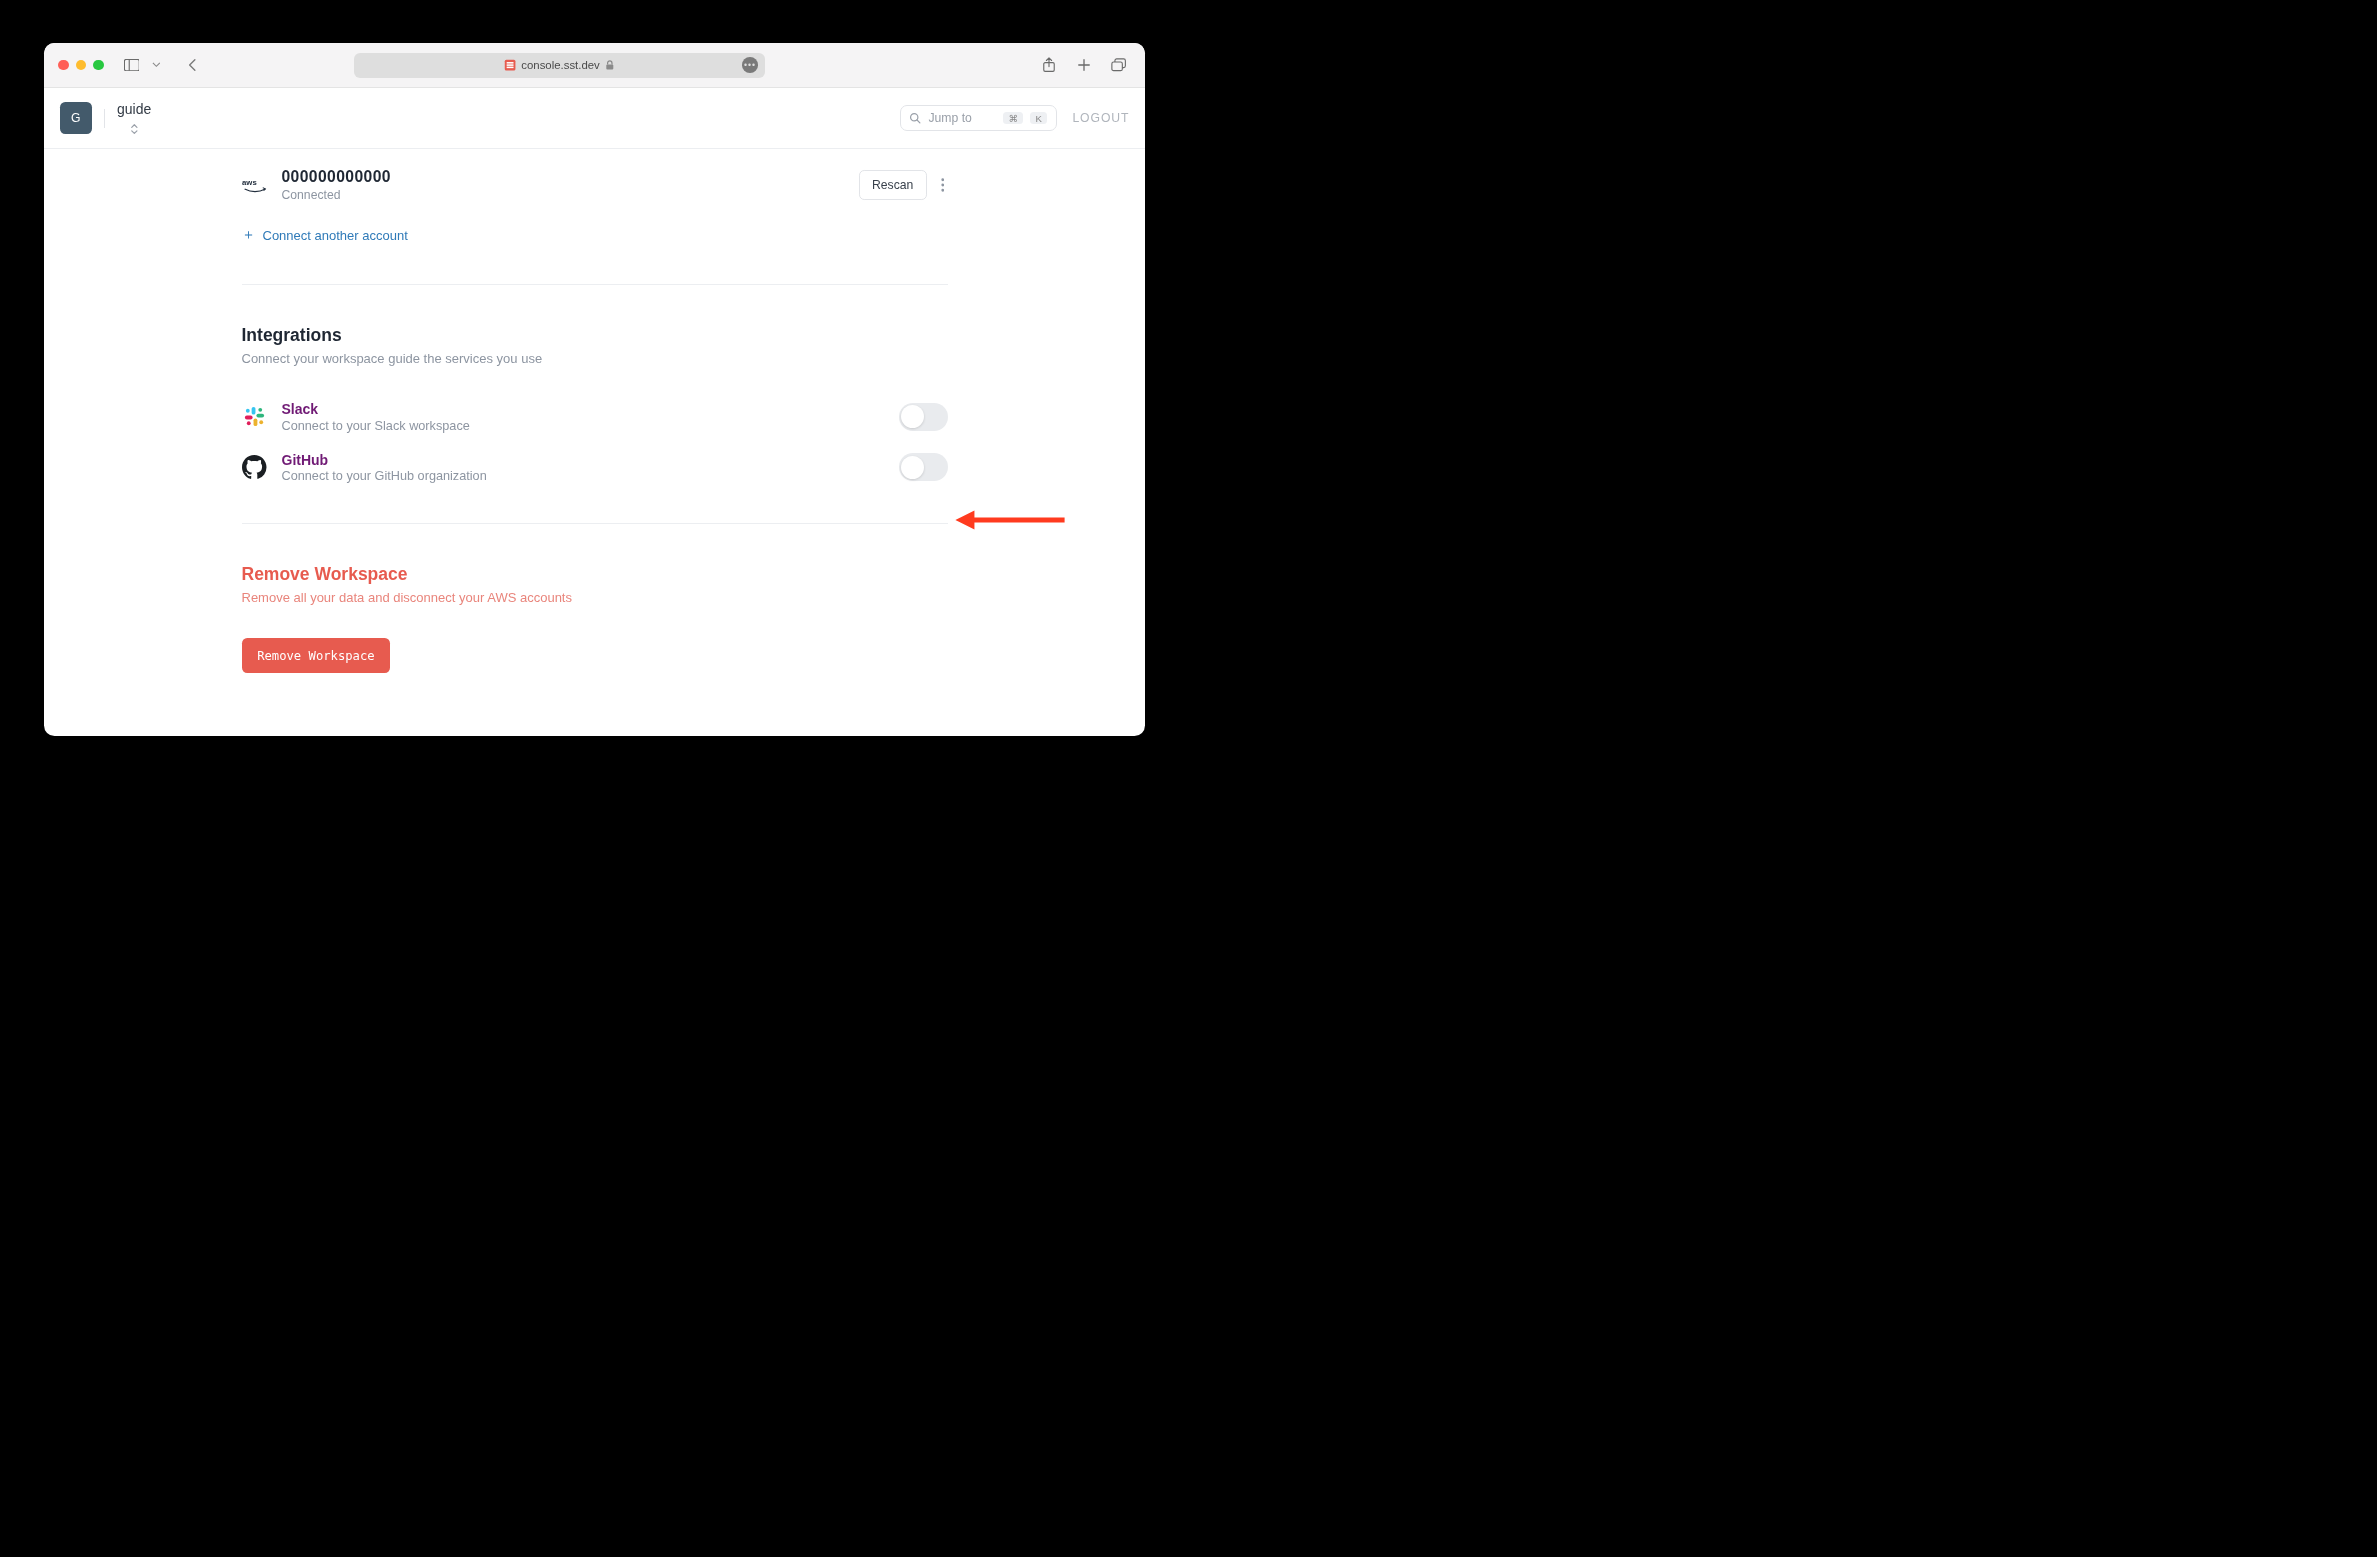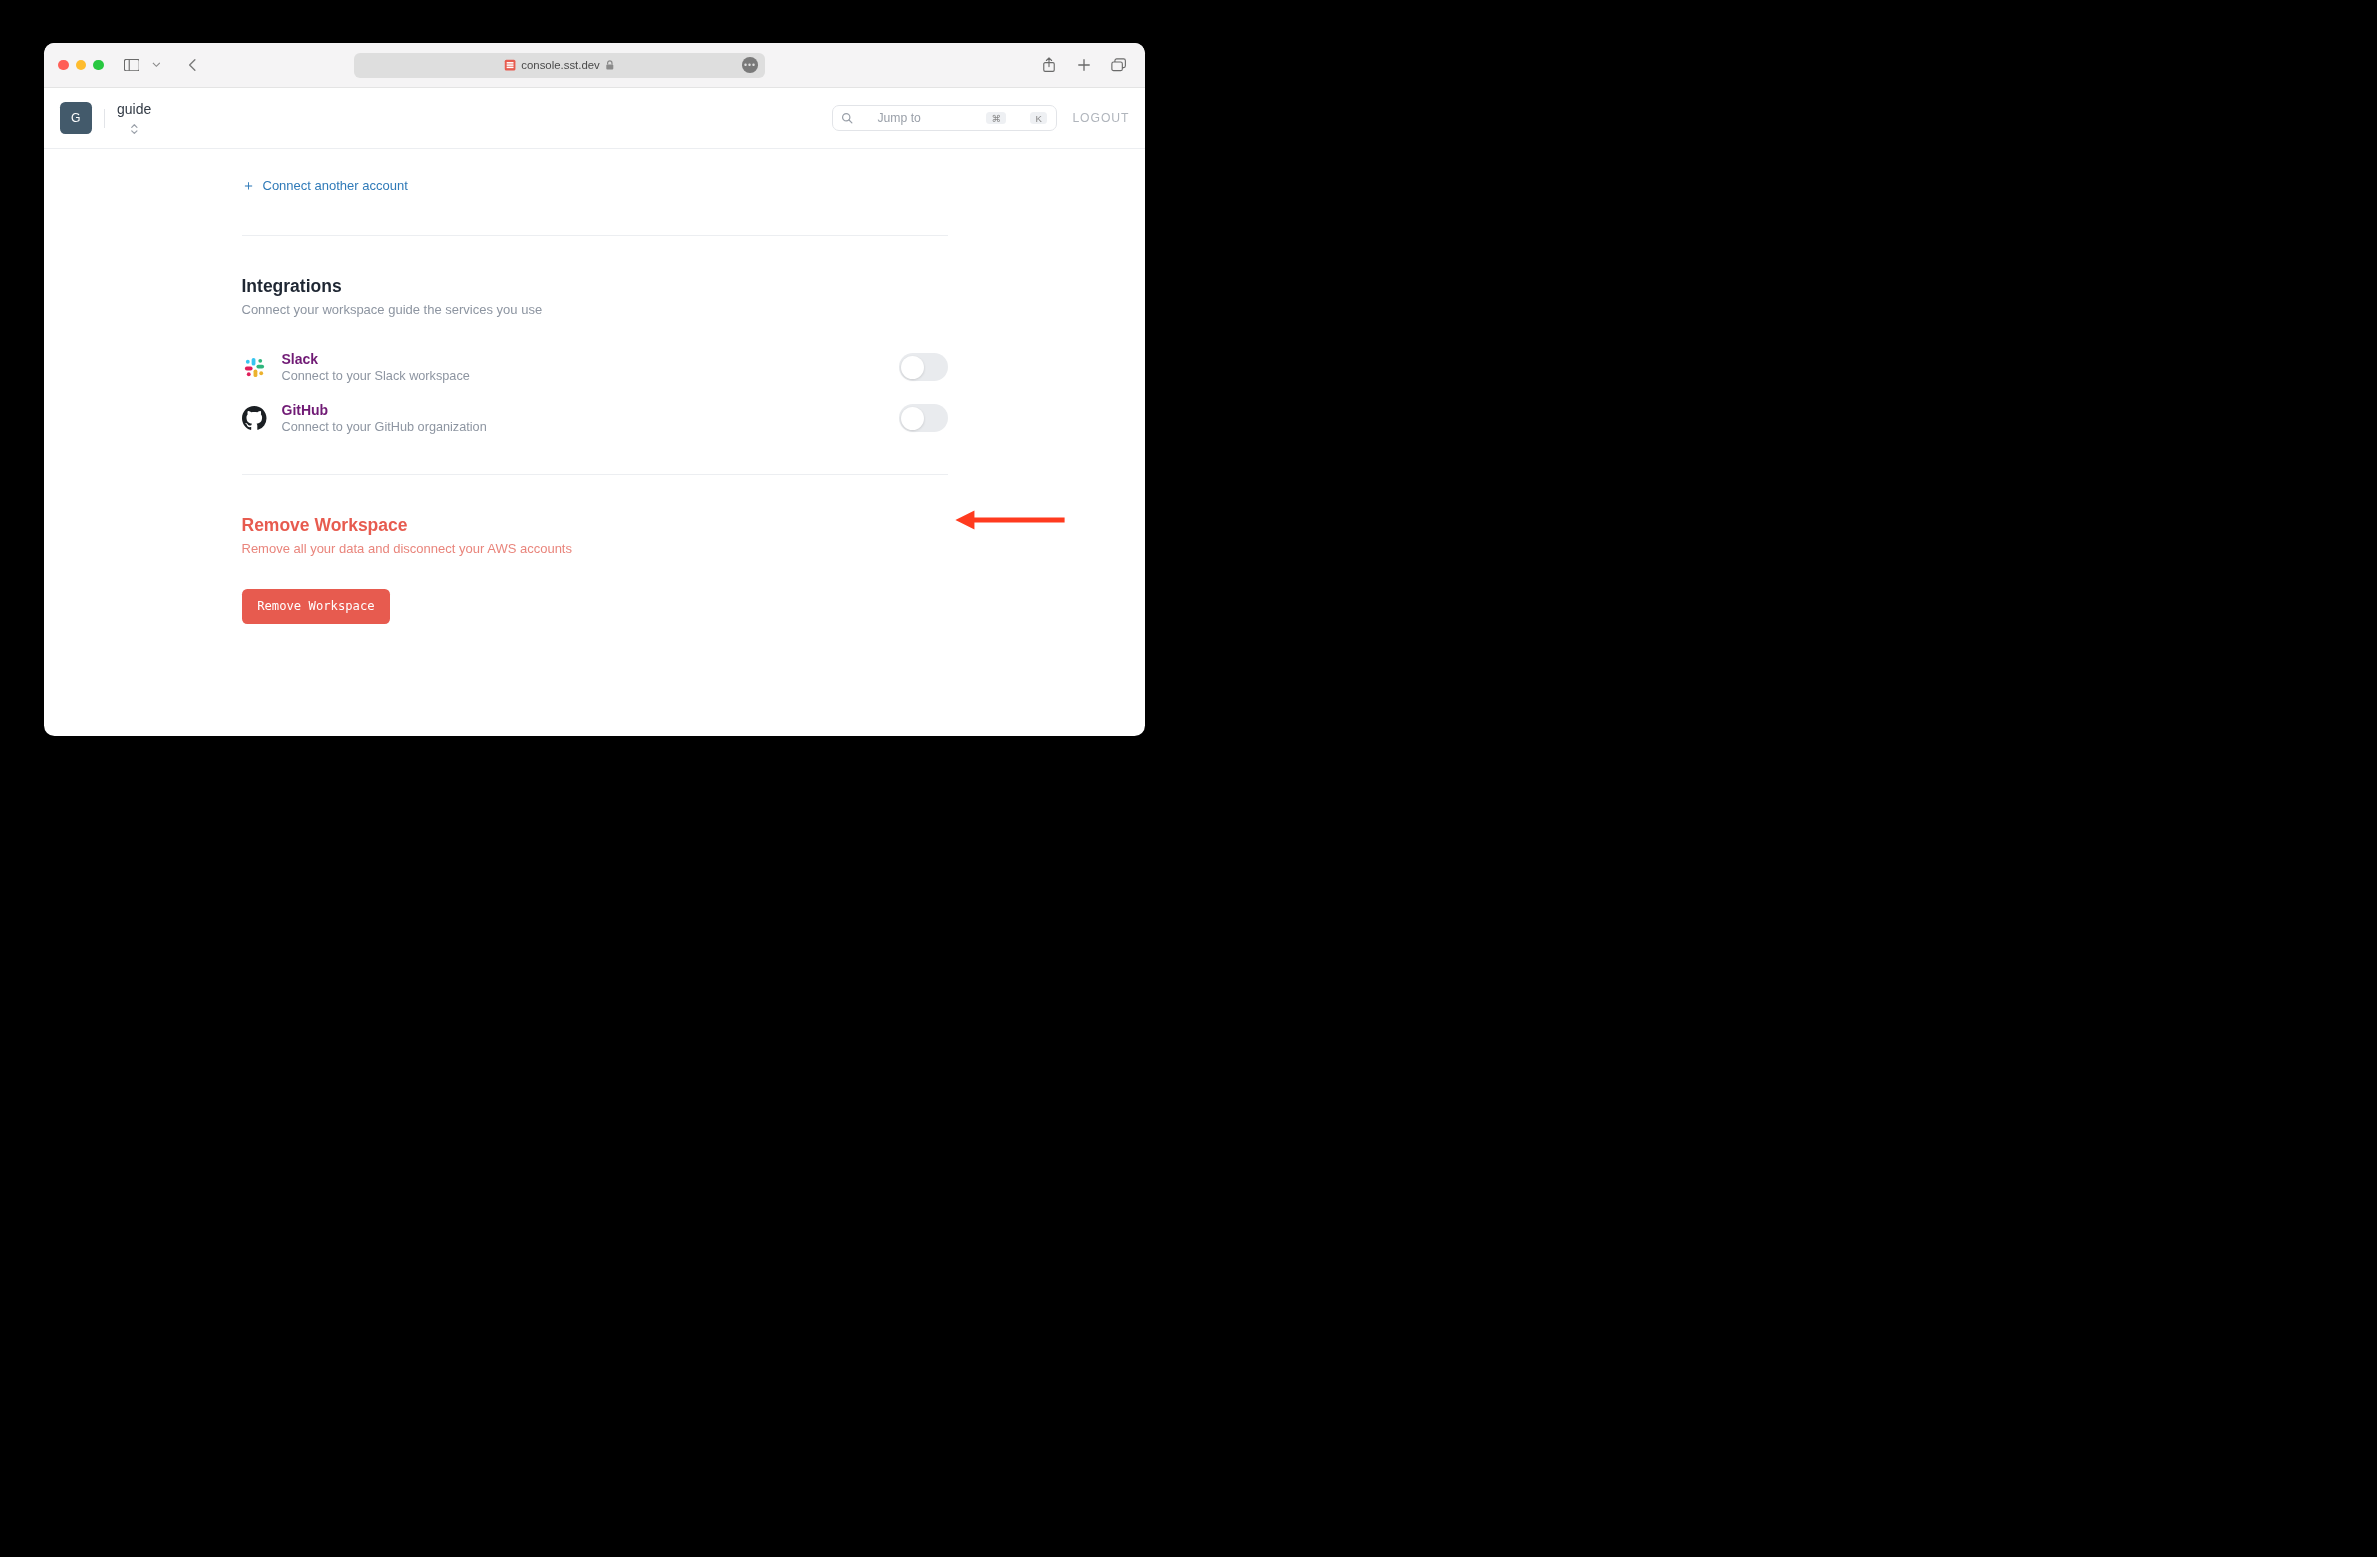--- a/index.html
+++ b/index.html
@@ -67,21 +67,21 @@
   .avatar {
     width:32px; height:32px; background:#435a6b; color:#fff;
     border-radius:5.2px; display:flex; align-items:center; justify-content:center;
     font-size:12.2px; font-weight:500;
   }
   .divider-v { width:0.9px; height:19px; background:#e2e4e8;}
   .workspace-select { display:flex; align-items:center; gap:5.2px; color:#323a45; font-size:14px;flex-direction:column;}
   .chevrons { color:#9aa0a9; display:flex; flex-direction:column; line-height:4.4px; font-size:7px;}
   .header-right { margin-left:auto; display:flex; align-items:center; gap:15.7px;}
   .jumpto {
-    display:flex; align-items:center; gap:24px;
+    display:flex; align-items:center; gap:7px;
     border:0.9px solid #e2e4e8; border-radius:7px; padding:5.2px 8.7px;
     color:#9aa0a9; font-size:12.2px;
   }
   .kbd { background:#eef0f3; border-radius:3.5px; padding:0.9px 5.2px; font-size:9.6px; color:#888; font-family:inherit;}
   .logout { color:#b0b5bc; font-size:12.2px; letter-spacing:0.9px; font-weight:500;text-align:right;}
   .content {
     flex:1; overflow:auto; padding: 8.7px 0 35px;
   }
   .inner { width:706px; margin:0 auto;}
   .aws-row { display:flex; align-items:center; padding: 10.5px 0 5.2px;}
@@ -224,20 +224,43 @@
         <span class="kbd">⌘</span>
         <span class="kbd">K</span>
       </div>
       <div class="logout">LOGOUT</div>
     </div>
   </div>
 
   <div class="content content-wrap">
     <div class="inner">
 
+      <div class="aws-row">
+        <div class="aws-icon">
+          <svg width="26" height="19" viewBox="0 0 30 22">
+            <text x="0" y="10" font-size="9" font-weight="700" fill="#232f3e" font-family="Arial">aws</text>
+            <path d="M3 15 Q15 21 27 15" fill="none" stroke="#232f3e" stroke-width="1.4"></path>
+            <path d="M24 13.5 L27 15 L25 17" fill="none" stroke="#232f3e" stroke-width="1.2"></path>
+          </svg>
+        </div>
+        <div class="aws-info">
+          <div class="aid">000000000000</div>
+          <div class="status">Connected</div>
+        </div>
+        <div class="aws-actions">
+          <button class="btn">Rescan</button>
+          <div class="kebab">
+            <svg width="3.5" height="14" viewBox="0 0 4 16">
+                <circle cx="2" cy="2" r="1.6" fill="#8d95a1"></circle>
+                <circle cx="2" cy="8" r="1.6" fill="#8d95a1"></circle>
+                <circle cx="2" cy="14" r="1.6" fill="#8d95a1"></circle>
+              </svg>
+          </div>
+        </div>
+      </div>
 
       <div class="connect-link">
         <span class="plus">＋</span>
         <span>Connect another account</span>
       </div>
 
       <div class="hr"></div>
 
       <div class="integrations">
         <div class="section-title">Integrations</div>

